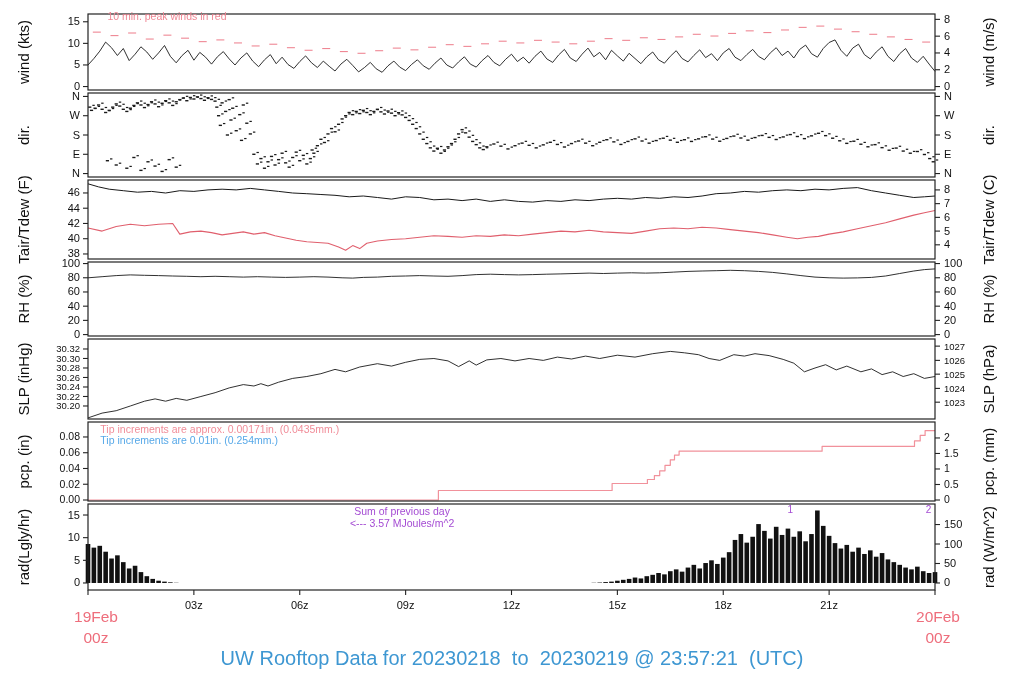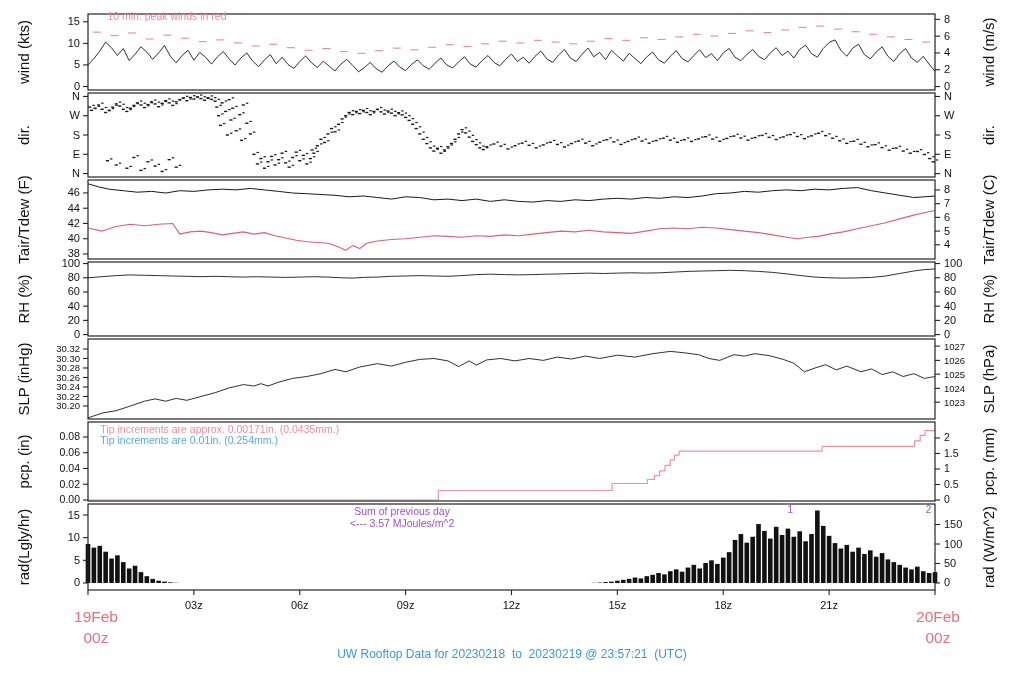--- a/index.html
+++ b/index.html
@@ -1,20 +1,20 @@
 <!DOCTYPE html>
 <html><head>
 <meta charset="utf-8">
 <style>
   html,body{margin:0;padding:0;background:#fff;}
   .fig{position:relative;width:1024px;height:700px;background:#ffffff;overflow:hidden;
        font-family:"Liberation Sans", sans-serif;}
   .fig svg{position:absolute;left:0;top:0;}
   .chart-title{position:absolute;left:0;top:647px;width:1024px;text-align:center;
-       font-size:12px;white-space:pre;}
+       font-size:20px;white-space:pre;}
 </style>
 </head>
 <body>
 
 <div class="fig">
   <svg id="chart" width="1024" height="700" viewBox="0 0 1024 700">
       <g>
         <polyline points="88.0,65.0 93.9,58.5 99.8,51.1 105.6,42.1 111.5,47.7 117.4,55.5 123.3,48.5 129.2,60.6 135.1,54.2 140.9,46.8 146.8,52.0 152.7,59.3 158.6,52.9 164.5,45.5 170.3,56.3 176.2,62.8 182.1,55.5 188.0,50.3 193.9,60.2 199.8,52.4 205.6,57.2 211.5,64.1 217.4,56.8 223.3,51.6 229.2,58.9 235.0,65.0 240.9,58.0 246.8,52.9 252.7,61.1 258.6,66.7 264.5,59.8 270.3,54.6 276.2,63.7 282.1,57.2 288.0,64.5 293.9,68.4 299.8,61.5 305.6,55.9 311.5,62.8 317.4,67.5 323.3,61.1 329.2,66.3 335.0,71.0 340.9,64.1 346.8,59.3 352.7,65.4 358.6,71.9 364.5,67.5 370.3,62.4 376.2,68.8 382.1,72.3 388.0,65.8 393.9,61.1 399.7,67.1 405.6,70.6 411.5,64.5 417.4,59.8 423.3,65.8 429.2,69.3 435.0,63.2 440.9,58.0 446.8,65.0 452.7,68.0 458.6,61.9 464.4,56.8 470.3,64.1 476.2,67.1 482.1,60.6 488.0,55.5 493.9,62.4 499.7,65.8 505.6,59.3 511.5,54.2 517.4,61.5 523.3,57.2 529.1,63.2 535.0,56.3 540.9,51.1 546.8,58.9 552.7,62.4 558.6,55.0 564.4,49.4 570.3,58.0 576.2,61.5 582.1,54.2 588.0,48.1 593.8,56.8 599.7,52.4 605.6,59.8 611.5,50.3 617.4,55.9 623.3,61.1 629.1,53.3 635.0,58.5 640.9,63.7 646.8,56.8 652.7,52.0 658.5,59.8 664.4,63.2 670.3,56.3 676.2,50.7 682.1,58.5 688.0,61.9 693.8,55.5 699.7,49.8 705.6,57.6 711.5,53.7 717.4,60.6 723.3,52.9 729.1,48.5 735.0,57.2 740.9,60.6 746.8,54.6 752.7,49.4 758.5,56.3 764.4,59.8 770.3,52.9 776.2,47.7 782.1,55.5 788.0,51.1 793.8,58.0 799.7,49.4 805.6,45.1 811.5,53.7 817.4,57.2 823.2,48.5 829.1,42.5 835.0,39.9 840.9,50.3 846.8,56.3 852.7,48.1 858.5,44.2 864.4,54.6 870.3,58.9 876.2,52.0 882.1,46.8 887.9,56.3 893.8,61.5 899.7,53.7 905.6,48.5 911.5,58.0 917.4,62.4 923.2,56.3 929.1,64.1 935.0,71.4" fill="none" stroke="#1a1a1a" stroke-width="0.9" stroke-linejoin="round"></polyline>
         <g stroke="#ef8794" stroke-width="1.1">
           <line x1="92.82291666666667" x2="100.82291666666667" y1="32.13636363636364" y2="32.13636363636364"></line>

